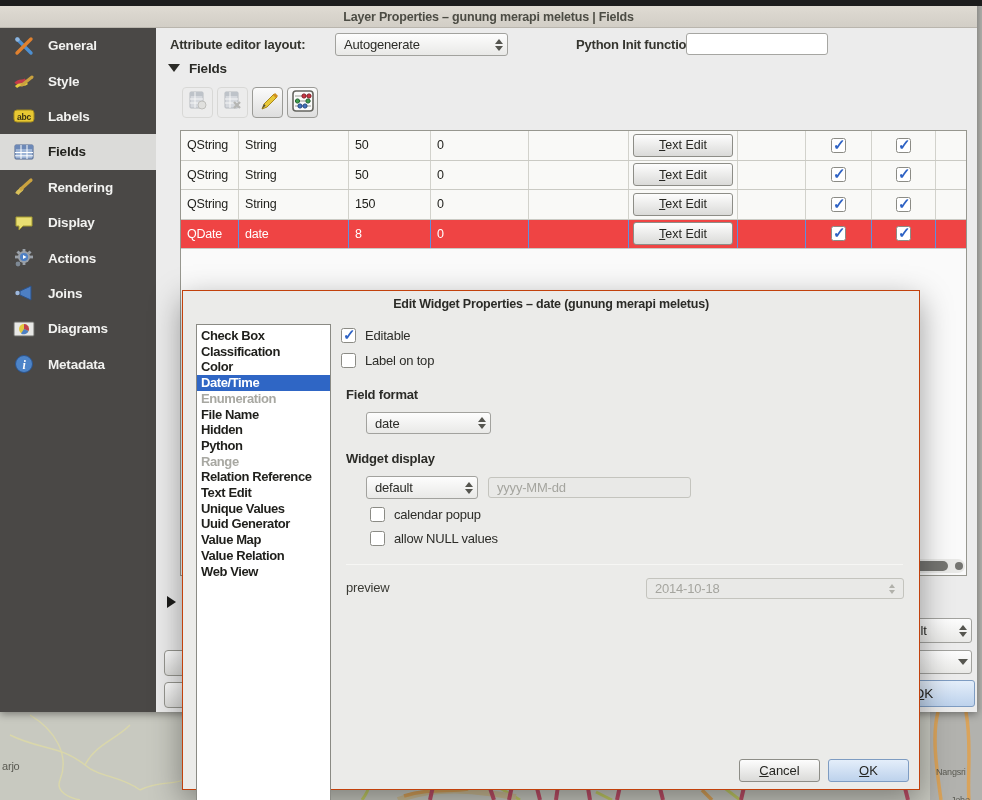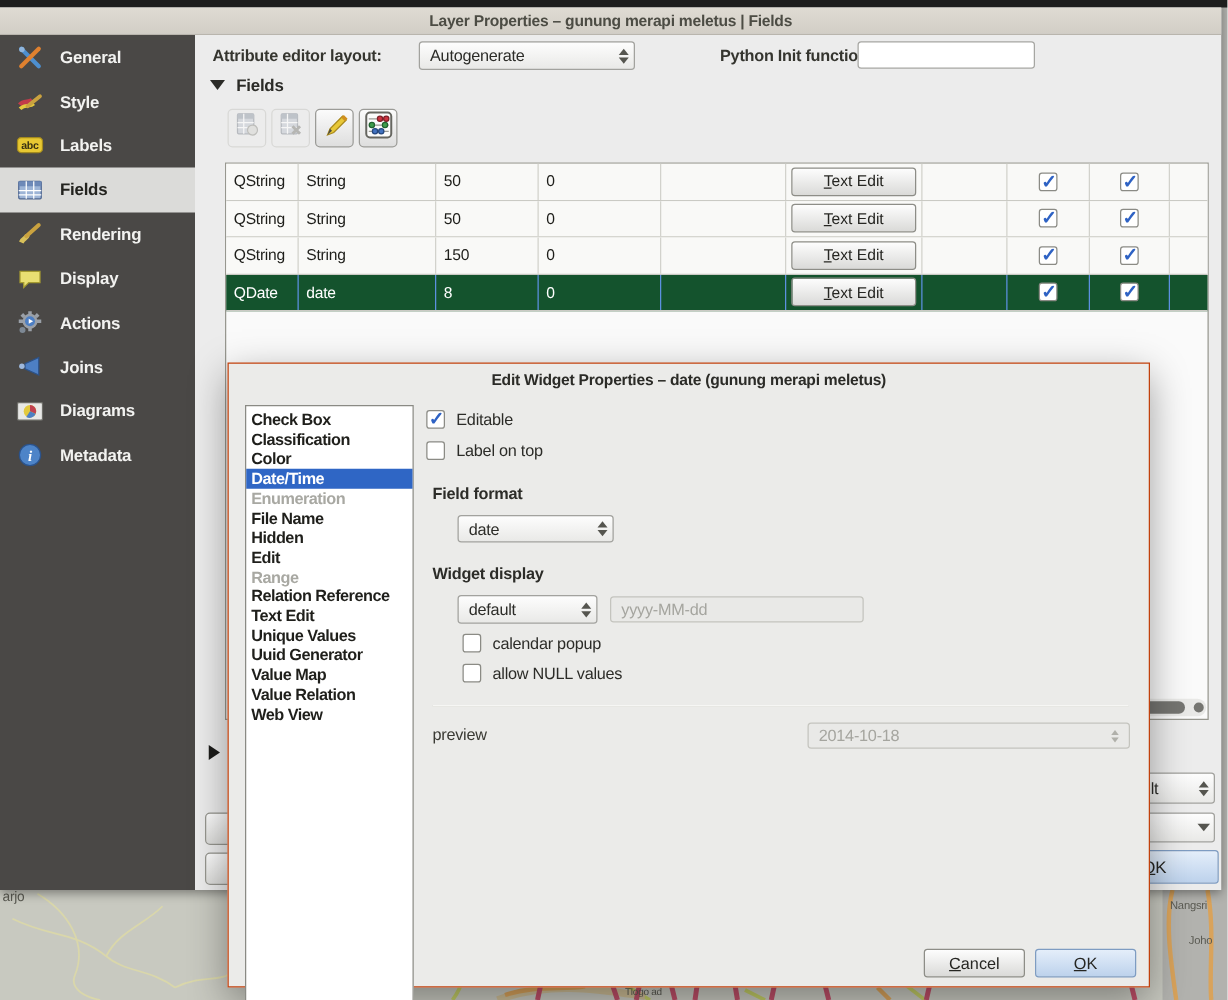--- a/index.html
+++ b/index.html
@@ -4,21 +4,21 @@
 <style>
   * { margin:0; padding:0; box-sizing:border-box; }
   html,body { width:982px; height:800px; overflow:hidden; }
   body { font-family:"Liberation Sans", sans-serif; letter-spacing:-0.2px; }
   .stage { position:relative; width:982px; height:800px; background:#b2b2ae; }
 
   
   .map { position:absolute; inset:0; z-index:0; background:#b2b2ae; }
   .map .left-ground { position:absolute; left:0; top:700px; width:930px; height:100px; background:#c8c9c0; }
   .map svg { position:absolute; inset:0; }
-  .map-label { position:absolute; color:#5a5a52; font-size:10px; }
+  .map-label { position:absolute; color:#5a5a52; font-size:10px;margin-top:48px; }
 
   
   .win { position:absolute; left:0; top:0; width:977px; height:712px; z-index:1; background:#ececec; box-shadow:0 2px 8px rgba(0,0,0,.4); }
   .win-topstrip { position:absolute; left:0; top:0; width:982px; height:6px; background:#1d1d1d; }
   .titlebar { position:absolute; left:0; top:6px; width:977px; height:22px; background:linear-gradient(#dfdbd3,#d2cec6); border-bottom:1px solid #b9b5ad; display:flex; align-items:center; justify-content:center; }
   .titlebar span { font-size:12.5px; font-weight:bold; color:#4c4c44; }
 
   
   .sidebar { position:absolute; left:0; top:28px; width:156px; height:684px; background:#4a4846; }
   .side-item { height:35.4px; display:flex; align-items:center; cursor:default; }
@@ -45,21 +45,21 @@
   .tbtn.raised { background:linear-gradient(#fbfbfb,#dedede); border:1px solid #9b9b97; }
   .tbtn.flat { background:transparent; border:1px solid #c9c9c5; opacity:.55; }
 
   
   .grid { position:absolute; left:180px; top:130px; width:787px; height:446px; background:#fafafa; border:1px solid #97978f; }
   .grid-head { display:flex; height:21px; background:linear-gradient(#ececea,#dcdbd7); border-bottom:1px solid #a8a8a2; }
   .hcell { font-size:12.5px; font-weight:bold; color:#2a2a26; display:flex; align-items:center; justify-content:center; border-right:1px solid #bdbdb7; }
   .grow { display:flex; height:29.5px; border-bottom:1px solid #cacac4; background:#f9f9f7; align-items:center; }
   .gcell { font-size:12.5px; color:#1e1e1a; height:100%; display:flex; align-items:center; padding-left:6px; border-right:1px solid #d2d2cc; overflow:hidden; }
   .gcell.center { justify-content:center; padding-left:0; }
-  .grow.selected { background:#14532d; }
+  .grow.selected { background:#ef4444; }
   .grow.selected .gcell { color:#ffffff; border-right-color:#5c90e0; }
   .c-type{width:58px}.c-typename{width:110px}.c-length{width:82px}.c-precision{width:98px}.c-comment{width:100px}.c-editwidget{width:109px}.c-alias{width:68px}.c-wms{width:66px}.c-wfs{width:64px}
   .btn { background:linear-gradient(#fdfdfd,#dadad8); border:1px solid #8d8d87; border-radius:3px; font-size:12.5px; color:#262622; display:flex; align-items:center; justify-content:center; }
   .btn span { display:block; }
   .btn.mnemonic span::first-letter { text-decoration:underline; }
   .btn.default { background:linear-gradient(#e4eefa,#bdd2ec); border-color:#7e9cc2; }
   .cellbtn { width:100px; height:23px; }
   .cb { width:15px; height:15px; background:#ffffff; border:1px solid #8b8b85; border-radius:2.5px; position:relative; }
   .cb.checked::after { content:"✓"; position:absolute; left:1px; top:-3px; font-size:15px; font-weight:bold; color:#2e62c4; }
   .hscroll { position:absolute; left:182px; top:559px; width:783px; height:14px; background:#e9e9e7; border-radius:7px; }
@@ -425,21 +425,21 @@
     <div class="dlg-title">Edit Widget Properties – date (gunung merapi meletus)</div>
 
     <ul class="listbox">
       <li>Check Box</li>
       <li>Classification</li>
       <li>Color</li>
       <li class="sel">Date/Time</li>
       <li class="dis">Enumeration</li>
       <li>File Name</li>
       <li>Hidden</li>
-      <li>Edit</li>
+      <li>Python</li>
       <li class="dis">Range</li>
       <li>Relation Reference</li>
       <li>Text Edit</li>
       <li>Unique Values</li>
       <li>Uuid Generator</li>
       <li>Value Map</li>
       <li>Value Relation</li>
       <li>Web View</li>
     </ul>
 

